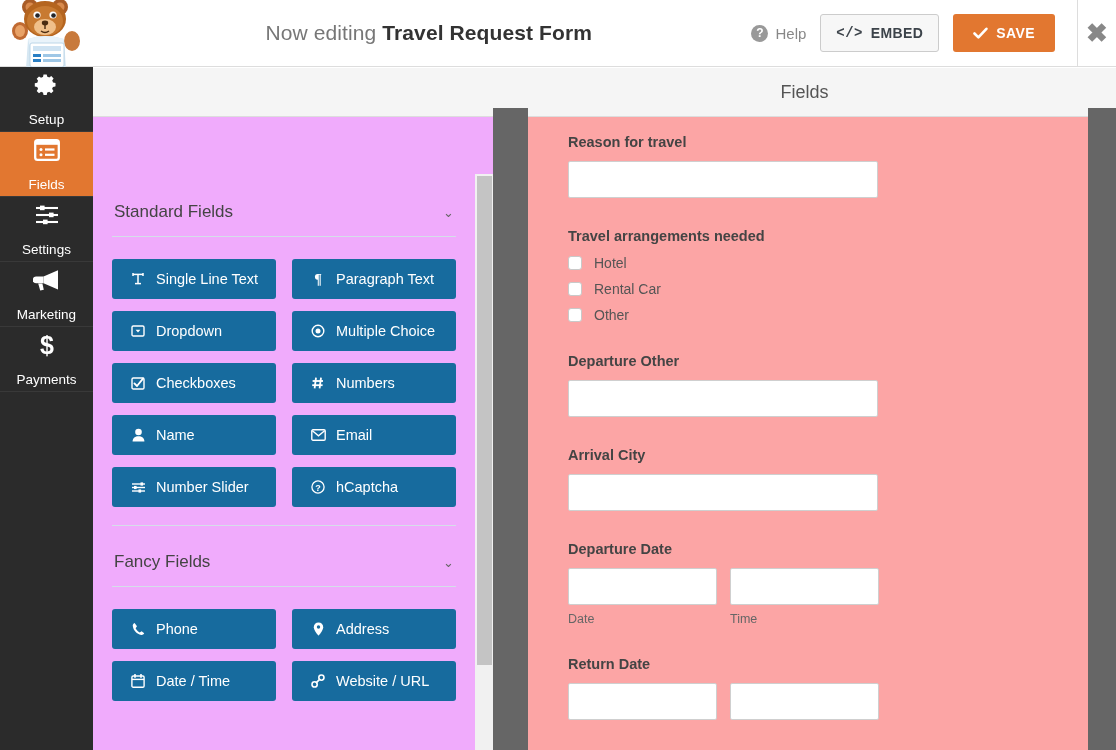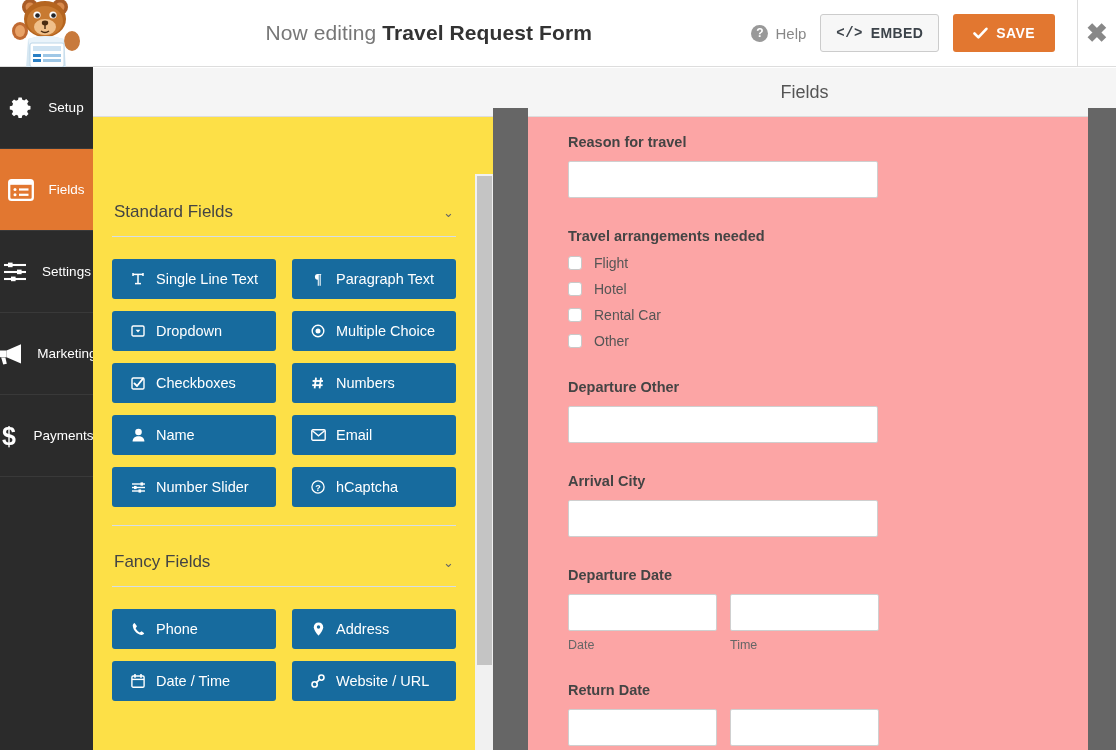--- a/index.html
+++ b/index.html
@@ -62,32 +62,32 @@
     display: flex; align-items: center; justify-content: center; cursor: pointer;
   }
   .close-x { font-size: 26px; color: #888; font-weight: bold; line-height: 1; }
 
   
   .sidebar {
     position: absolute; left: 0; top: 67px; width: 93px; height: 683px;
     background: #2b2b2b;
   }
   .side-item {
-    height: 82px; display: flex; flex-direction: row;
+    height: 65px; display: flex; flex-direction: column;
     align-items: center; justify-content: center; gap: 14px;
     color: #fff; font-size: 13.5px; cursor: pointer;
     border-bottom: 1px solid #393939;
   }
   .side-item.active { background: #e27730; }
   .side-icon { height: 26px; display: flex; align-items: center; justify-content: center; }
 
   
   .panel {
     position: absolute; left: 93px; top: 117px; width: 400px; height: 633px;
-    background: #fde047; overflow: hidden;
+    background: #f0abfc; overflow: hidden;
   }
   .tabs {
     position: absolute; left: 93px; top: 117px; width: 400px; height: 57px;
     display: flex; border-bottom: 1px solid #ddd; background: #fff;
   }
   .tab {
     flex: 1; display: flex; align-items: center; justify-content: center;
     gap: 8px; font-size: 15px; color: #777; cursor: pointer;
     background: #ffffff;
   }
@@ -506,24 +506,20 @@
       <div class="fld">
         <div class="fld-label">Reason for travel</div>
         <input class="fld-input" type="text" value="" style="">
       </div>
 
       <div class="fld">
         <div class="fld-label">Travel arrangements needed</div>
         <div class="cbx-list">
           <div class="cbx-row">
             <span class="cbx"></span>
-            <span class="cbx-label">Flight</span>
-          </div>
-          <div class="cbx-row">
-            <span class="cbx"></span>
             <span class="cbx-label">Hotel</span>
           </div>
           <div class="cbx-row">
             <span class="cbx"></span>
             <span class="cbx-label">Rental Car</span>
           </div>
           <div class="cbx-row">
             <span class="cbx"></span>
             <span class="cbx-label">Other</span>
           </div>

